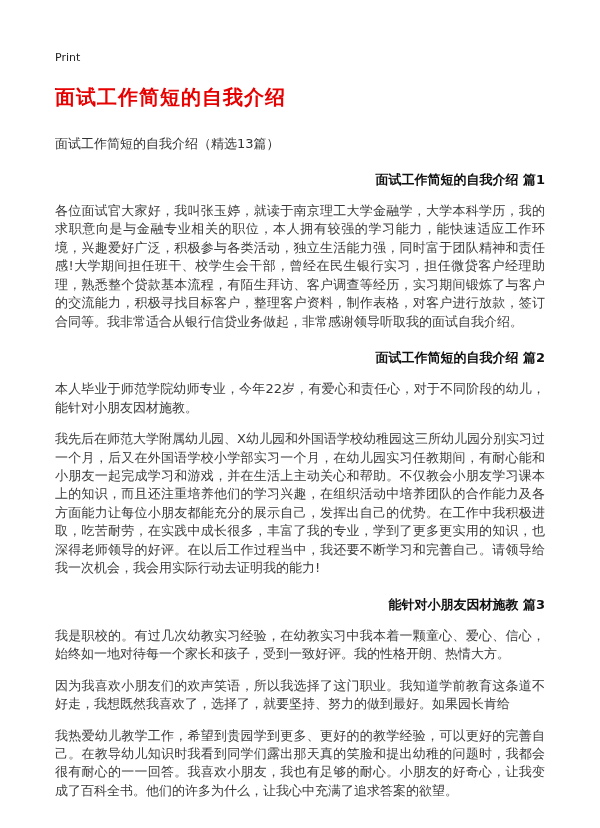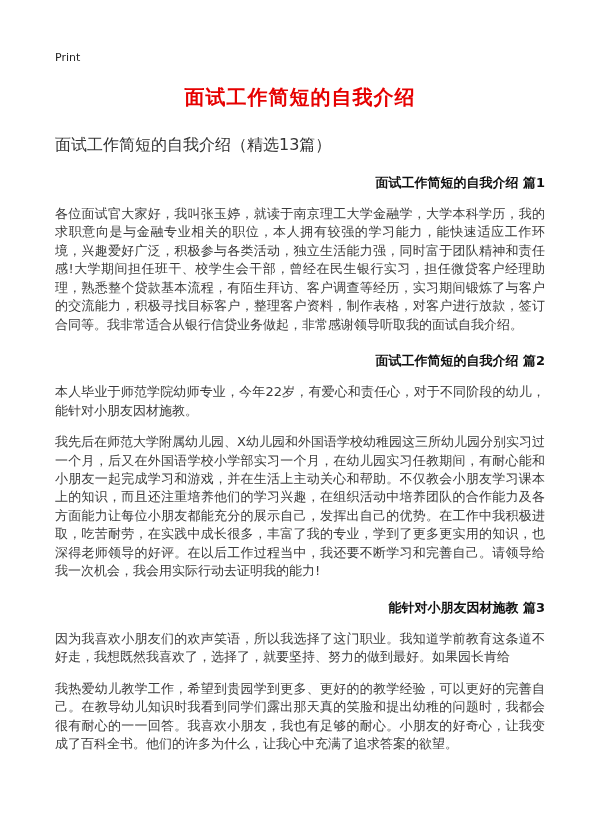--- a/index.html
+++ b/index.html
@@ -21,26 +21,25 @@
       display: inline-block;
       font-size: 11px;
       color: #222222;
       margin-bottom: 16px;
       cursor: pointer;
     }
     .doc-title {
       color: #e60000;
       font-size: 20px;
       font-weight: bold;
-      text-align: center;
       letter-spacing: 1px;
       margin: 4px 0 24px 0;
     }
     .doc-subtitle {
-      font-size: 16px;
+      font-size: 13px;
       color: #333333;
       margin-bottom: 16px;
     }
     .section-heading {
       font-size: 13px;
       font-weight: bold;
       color: #111111;
       margin: 18px 0 13px 0;
       text-align: right;
     }
@@ -72,17 +71,18 @@
   
   <div>
     <h2 class="section-heading">面试工作简短的自我介绍 篇2</h2>
     <p class="para">本人毕业于师范学院幼师专业，今年22岁，有爱心和责任心，对于不同阶段的幼儿，能针对小朋友因材施教。</p>
     <p class="para">我先后在师范大学附属幼儿园、X幼儿园和外国语学校幼稚园这三所幼儿园分别实习过一个月，后又在外国语学校小学部实习一个月，在幼儿园实习任教期间，有耐心能和小朋友一起完成学习和游戏，并在生活上主动关心和帮助。不仅教会小朋友学习课本上的知识，而且还注重培养他们的学习兴趣，在组织活动中培养团队的合作能力及各方面能力让每位小朋友都能充分的展示自己，发挥出自己的优势。在工作中我积极进取，吃苦耐劳，在实践中成长很多，丰富了我的专业，学到了更多更实用的知识，也深得老师领导的好评。在以后工作过程当中，我还要不断学习和完善自己。请领导给我一次机会，我会用实际行动去证明我的能力!</p>
   </div>
 
   
   <div>
     <h2 class="section-heading">能针对小朋友因材施教 篇3</h2>
+    <p class="para">我是职校的。有过几次幼教实习经验，在幼教实习中我本着一颗童心、爱心、信心，始终如一地对待每一个家长和孩子，受到一致好评。我的性格开朗、热情大方。</p>
     <p class="para">因为我喜欢小朋友们的欢声笑语，所以我选择了这门职业。我知道学前教育这条道不好走，我想既然我喜欢了，选择了，就要坚持、努力的做到最好。如果园长肯给</p>
     <p class="para">我热爱幼儿教学工作，希望到贵园学到更多、更好的的教学经验，可以更好的完善自己。在教导幼儿知识时我看到同学们露出那天真的笑脸和提出幼稚的问题时，我都会很有耐心的一一回答。我喜欢小朋友，我也有足够的耐心。小朋友的好奇心，让我变成了百科全书。他们的许多为什么，让我心中充满了追求答案的欲望。</p>
   </div>
 
 </div>
 
 </body></html>

